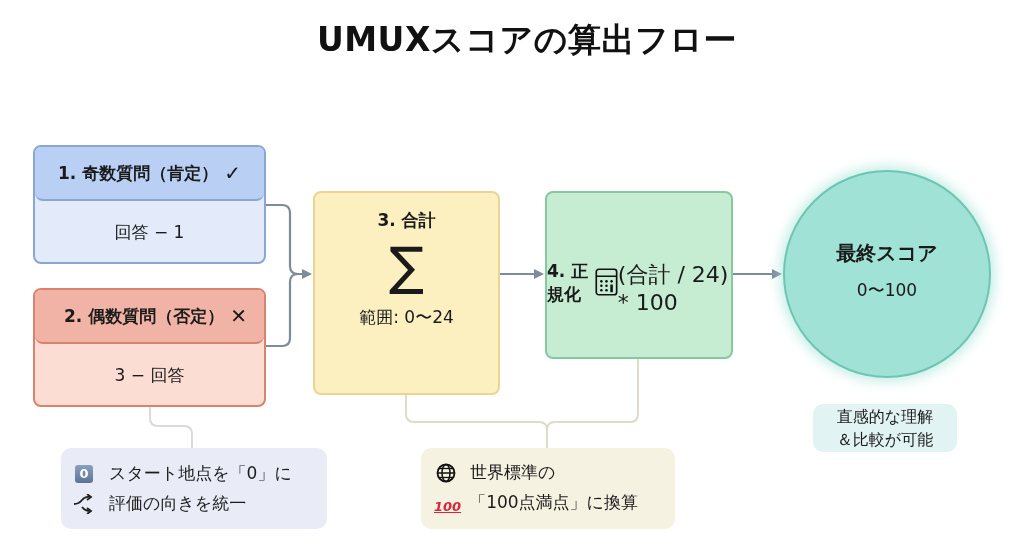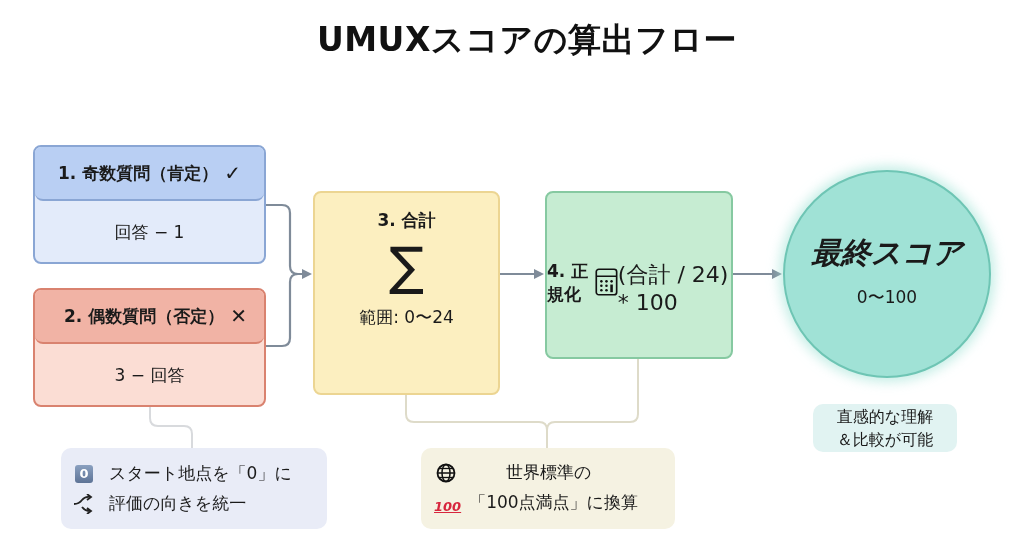--- a/index.html
+++ b/index.html
@@ -32,21 +32,21 @@
   
   .norm { left: 545px; top: 191px; width: 188px; height: 168px; border: 2px solid #86c9a1; background: #c6ecd2;
           display: flex; flex-direction: row; align-items: center; }
   .norm .calc { margin-top: 14px; width: 36px; height: 44px; }
   .norm .sub { margin-top: 24px; font-size: 22px; }
   
   .final { position: absolute; left: 783px; top: 170px; width: 208px; height: 208px; border-radius: 50%;
            background: #a0e2d6; border: 2px solid #6ec5b4; box-sizing: border-box;
            box-shadow: 0 0 12px 4px rgba(160,226,214,0.6);
            display: flex; flex-direction: column; align-items: center; justify-content: center; }
-  .final .t { font-size: 30px; font-weight: bold; margin-top: -6px; font-style: italic; }
+  .final .t { font-size: 20px; font-weight: bold; margin-top: -6px; }
   .final .sub { font-size: 17px; margin-top: 12px; }
   
   .note { position: absolute; border-radius: 10px; font-size: 17px; }
   .note-a { left: 61px; top: 448px; width: 266px; height: 81px; background: #e9ecf7; }
   .note-b { left: 421px; top: 448px; width: 254px; height: 81px; background: #f5f2e2; }
   .note-c { left: 813px; top: 404px; width: 144px; height: 48px; background: #e1f3f2; font-size: 16px;
             display: flex; flex-direction: column; align-items: center; justify-content: center; line-height: 23px; }
   .note .row { position: absolute; display: flex; align-items: center; }
   .ico-zero { display: inline-block; width: 18px; height: 18px; border-radius: 3px; background: linear-gradient(#8aa0c0,#5d7396);
               color: #fff; font-weight: bold; font-size: 13px; text-align: center; line-height: 18px; }
@@ -127,21 +127,21 @@
   </div>
   <div class="row" style="left:12px; top:44px;">
     <svg width="22" height="20" viewBox="0 0 22 20">
       <path d="M1,10 Q6,10 9,6 T17,3 M14,0 L18,3 L14,6 M9,13 Q12,17 17,17 M14,14 L18,17 L14,20" fill="none" stroke="#222" stroke-width="1.8"></path>
     </svg>
     <span style="margin-left:14px;">評価の向きを統一</span>
   </div>
 </div>
 
 <div class="note note-b">
-  <div class="row" style="left:15px; top:13px;gap:36px;">
+  <div class="row" style="left:15px; top:13px;">
     <svg width="20" height="20" viewBox="0 0 20 20">
       <circle cx="10" cy="10" r="8.5" fill="none" stroke="#111" stroke-width="1.8"></circle>
       <ellipse cx="10" cy="10" rx="4" ry="8.5" fill="none" stroke="#111" stroke-width="1.5"></ellipse>
       <line x1="1.5" y1="10" x2="18.5" y2="10" stroke="#111" stroke-width="1.5"></line>
       <line x1="3" y1="5.5" x2="17" y2="5.5" stroke="#111" stroke-width="1.3"></line>
       <line x1="3" y1="14.5" x2="17" y2="14.5" stroke="#111" stroke-width="1.3"></line>
     </svg>
     <span style="margin-left:14px;">世界標準の</span>
   </div>
   <div class="row" style="left:13px; top:43px;align-items:flex-end;">

